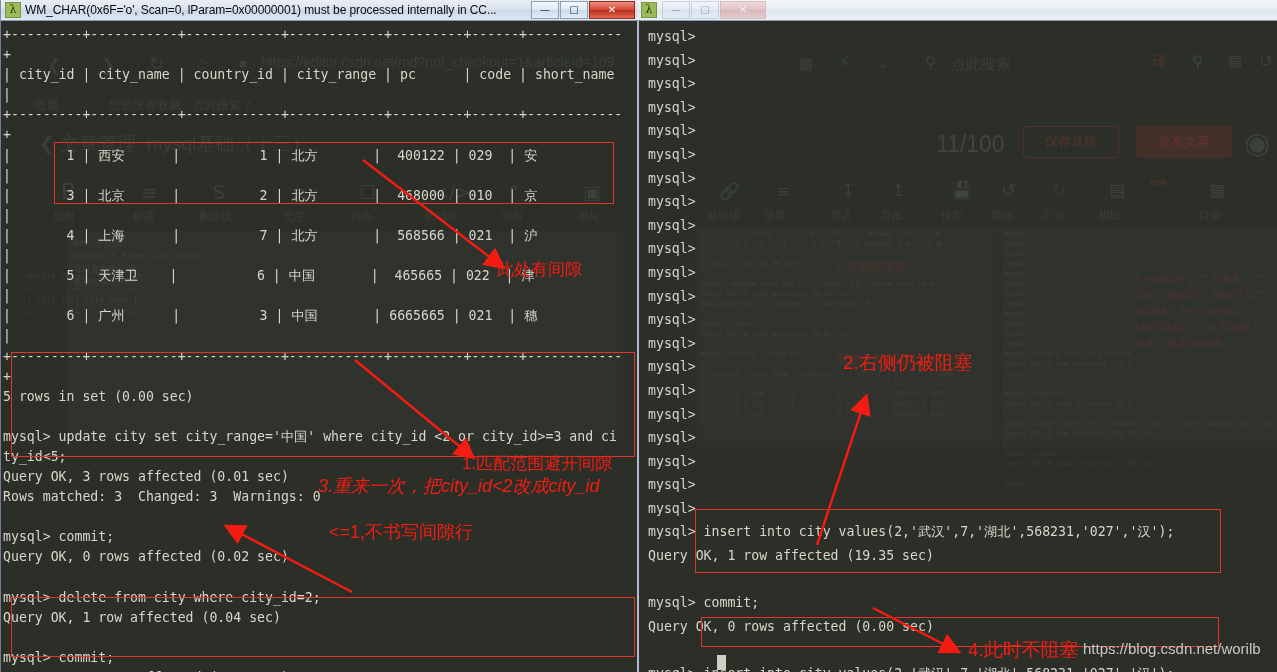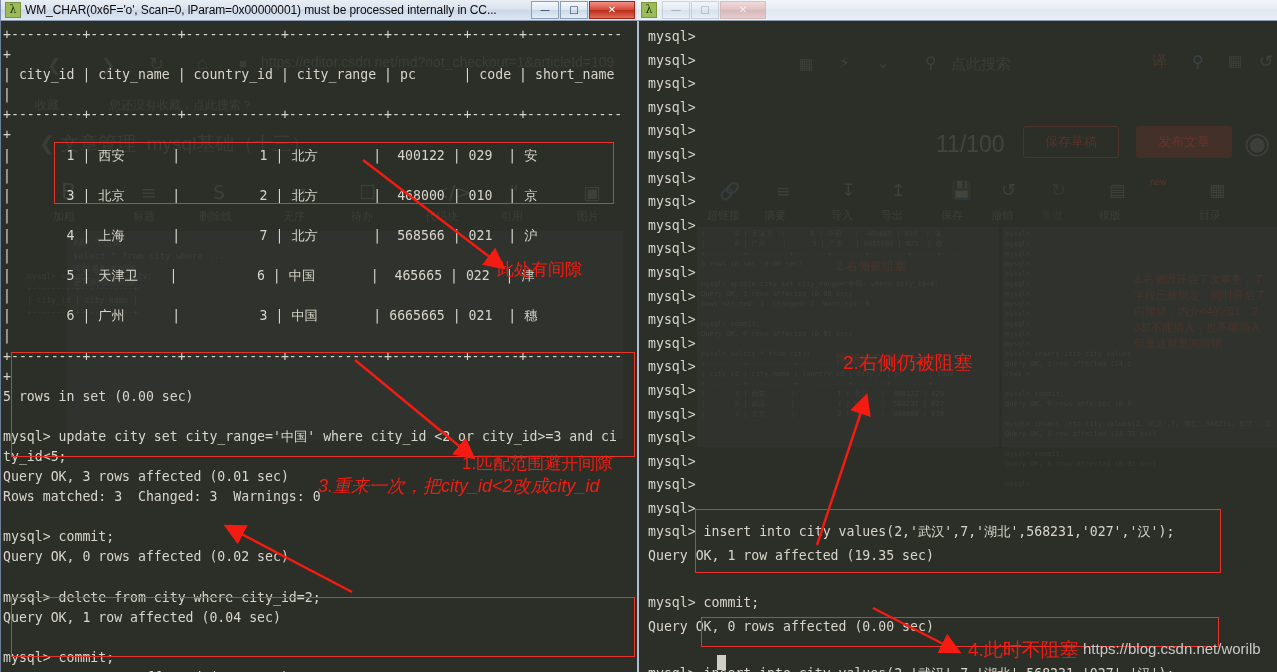--- a/index.html
+++ b/index.html
@@ -381,17 +381,18 @@
     <line x1="352" y1="592" x2="230" y2="528" stroke="#f41c12" stroke-width="2.4" marker-end="url(#ah)"></line>
 
     <line x1="817" y1="545" x2="865" y2="400" stroke="#f41c12" stroke-width="2.4" marker-end="url(#ah)"></line>
 
     <line x1="873" y1="608" x2="955" y2="650" stroke="#f41c12" stroke-width="2.4" marker-end="url(#ah)"></line>
   </svg>
 
   <div class="anno-text" style="left:497px; top:258px; font-size:17px;">此处有间隙</div>
   <div class="anno-text" style="left:462px; top:452px; font-size:17px;">1.匹配范围避开间隙</div>
   <div class="anno-text" style="left:318px; top:474px; font-size:18px;font-style:italic;">3.重来一次，把city_id&lt;2改成city_id</div>
+  <div class="anno-text" style="left:329px; top:520px; font-size:18px;">&lt;=1,不书写间隙行</div>
   <div class="anno-text" style="left:843px; top:350px; font-size:19px;">2.右侧仍被阻塞</div>
   <div class="anno-text" style="left:968px; top:637px; font-size:19px;">4.此时不阻塞</div>
   <div class="watermark" style="left:1083px; top:640px;">https://blog.csdn.net/worilb</div>
 
 </div>
 
 </body></html>

